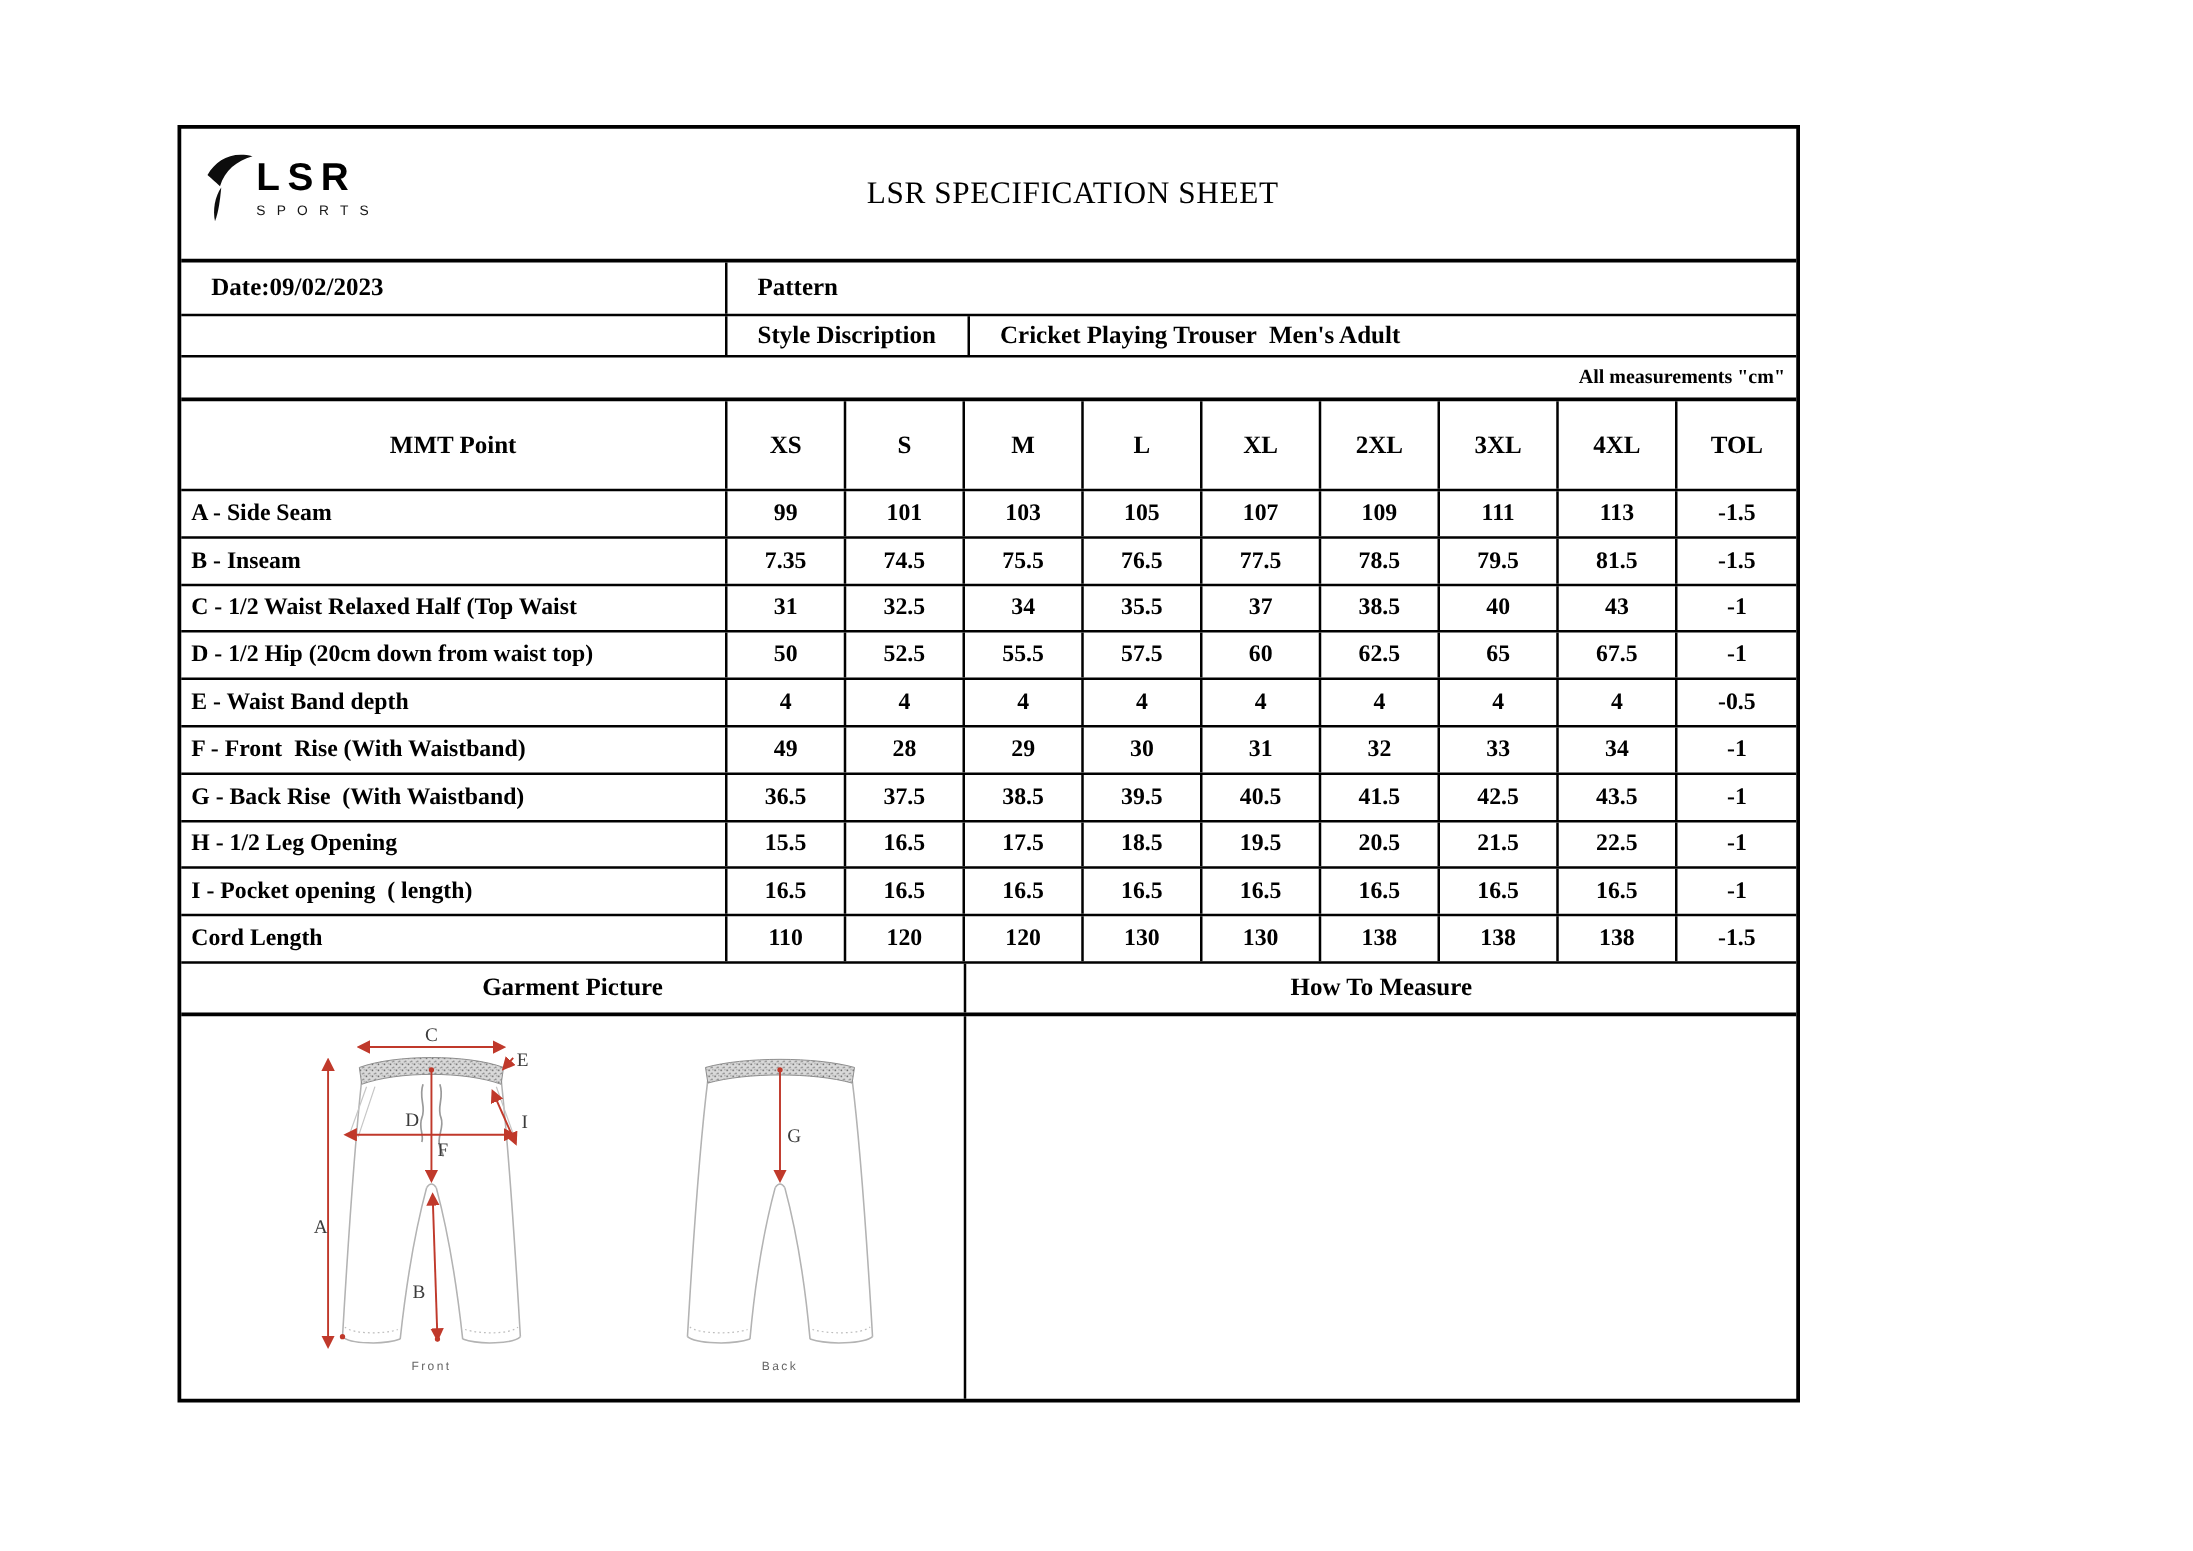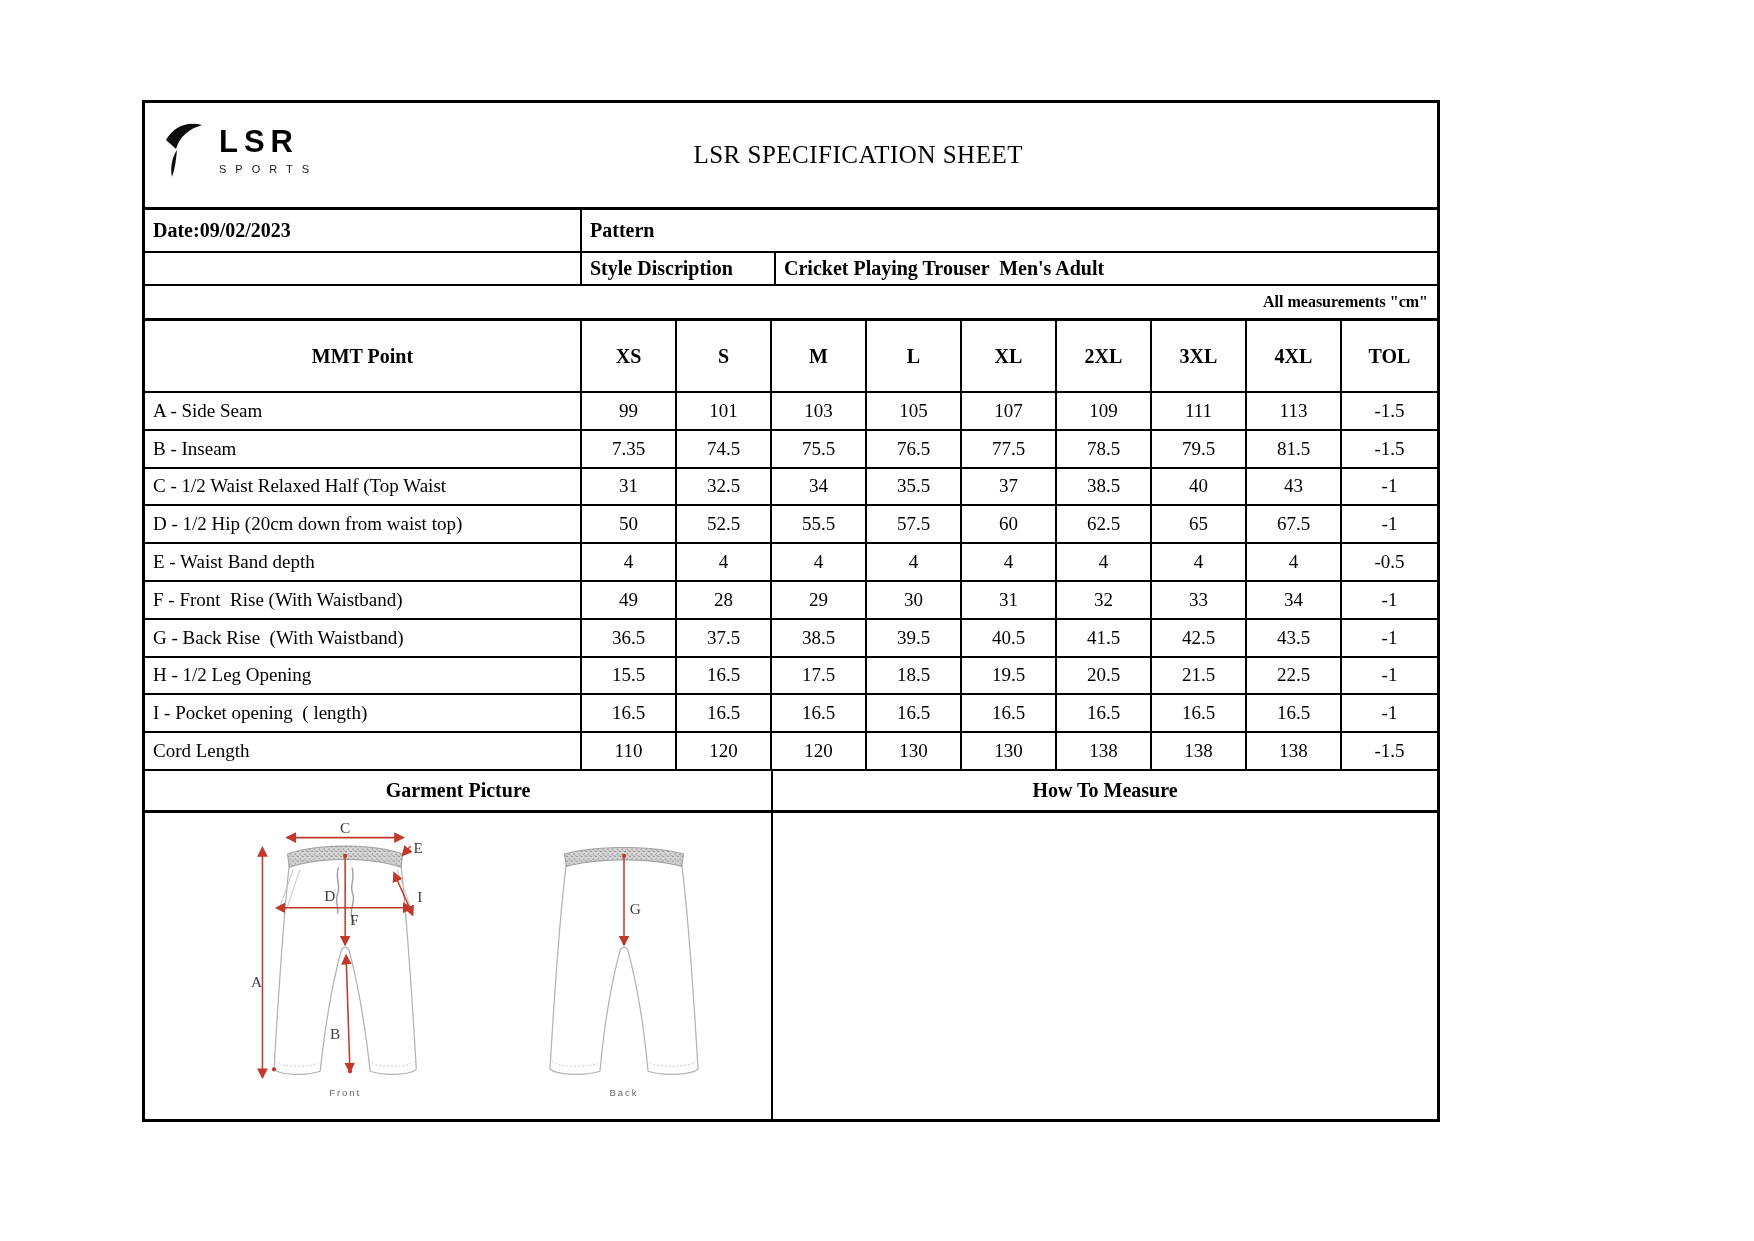--- a/index.html
+++ b/index.html
@@ -9,37 +9,37 @@
     width:1754px; height:1241px; background:#ffffff;
     font-family:"Liberation Serif", serif; color:#000;
     position:relative; overflow:hidden;
   }
   .sheet {
     position:absolute; left:142px; top:100px; width:1298px; height:1022px;
     border:3px solid var(--line); display:flex; flex-direction:column; background:#fff;
   }
   
   .band-header { height:107px; border-bottom:3px solid var(--line); position:relative; flex:0 0 auto; }
-  .logo { position:absolute; left:18px; top:16px; display:flex; align-items:center; gap:14px; }
+  .logo { position:absolute; left:18px; top:16px; display:flex; align-items:center; gap:0; }
   .logo-mark { width:42px; height:62px; }
   .logo-words { display:flex; flex-direction:column; }
   .logo-lsr { font-family:"Liberation Sans", sans-serif; font-weight:bold; font-size:31px; letter-spacing:6px; line-height:1; }
   .logo-sports { font-family:"Liberation Sans", sans-serif; font-size:11px; letter-spacing:9px; margin-top:6px; color:#161616; }
   .doc-title {
     position:absolute; left:55.2%; top:50%; transform:translate(-50%,-50%);
     font-size:25px; font-weight:normal; letter-spacing:0.5px; white-space:nowrap;
   }
   
   .band-date { height:43px; border-bottom:2px solid var(--line); display:grid; grid-template-columns:437px 194px 1fr; flex:0 0 auto; }
   .band-style { height:33px; border-bottom:2px solid var(--line); display:grid; grid-template-columns:437px 194px 1fr; flex:0 0 auto; }
-  .info-cell { border-right:2px solid var(--line); display:flex; align-items:center; padding:0 8px; font-weight:bold; font-size:20px; white-space:pre-wrap; overflow:hidden; }
+  .info-cell { border-right:2px solid var(--line); display:flex; align-items:center; padding:0 24px; font-weight:bold; font-size:20px; white-space:pre-wrap; overflow:hidden; }
   .info-cell:last-child { border-right:none; }
   .band-note { height:35px; border-bottom:3px solid var(--line); display:flex; justify-content:flex-end; align-items:center; padding-right:9px; font-weight:bold; font-size:16px; flex:0 0 auto; }
   
-  .grid-row { display:grid; grid-template-columns:437px repeat(9,1fr); }
+  .grid-row { display:grid; grid-template-columns:437px repeat(9,1fr);font-weight:bold; }
   .band-cols { height:72px; border-bottom:2px solid var(--line); font-weight:bold; font-size:20px; flex:0 0 auto; }
   .band-cols .cell { display:flex; align-items:center; justify-content:center; border-right:2px solid var(--line); }
   .band-cols .cell:last-child { border-right:none; }
   .tbody { flex:0 0 378px; display:flex; flex-direction:column; }
   .trow { flex:1; border-bottom:2px solid var(--line); font-size:19px; }
   .trow .cell { border-right:2px solid var(--line); display:flex; align-items:center; overflow:hidden; }
   .trow .cell:last-child { border-right:none; }
   .trow .label { padding-left:8px; justify-content:flex-start; white-space:pre-wrap; }
   .trow .val { justify-content:center; }
   

